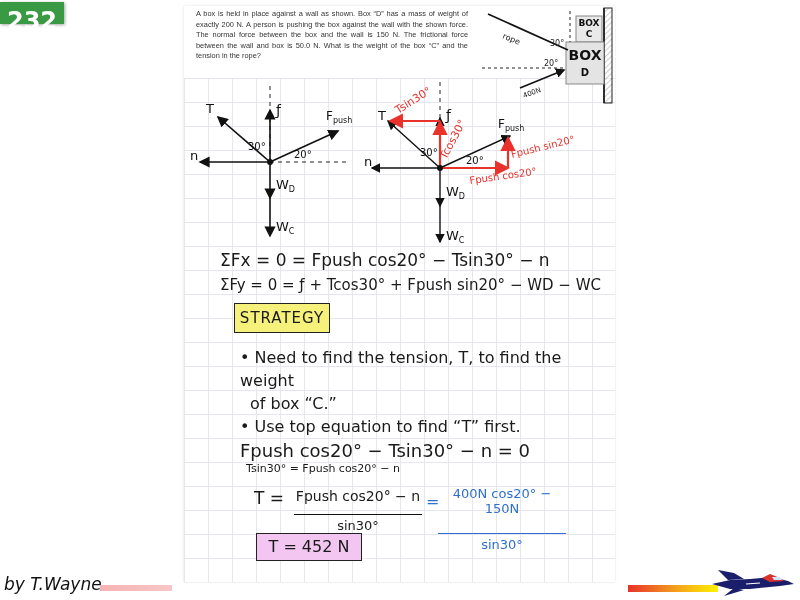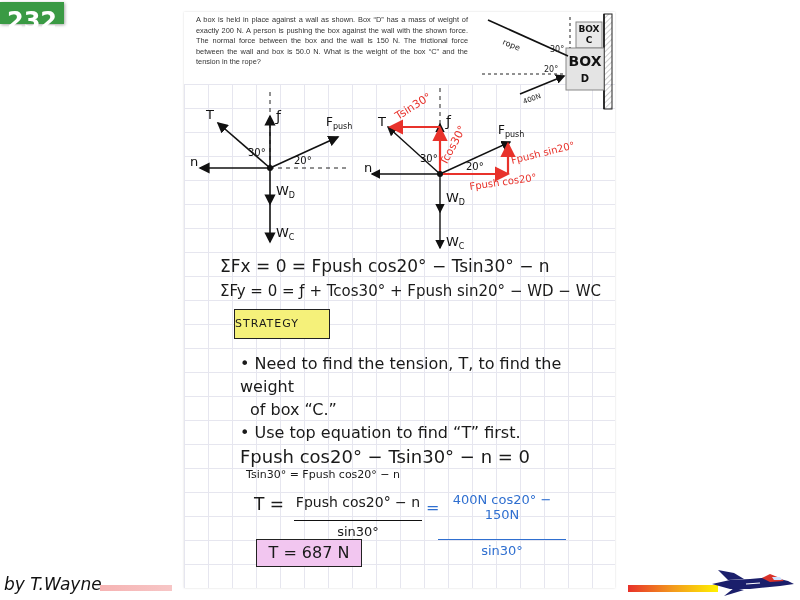--- a/index.html
+++ b/index.html
@@ -1,18 +1,18 @@
 <!DOCTYPE html>
 <html><head>
 <meta charset="utf-8">
 <style>
   html,body{margin:0;padding:0;}
   body{width:800px;height:600px;position:relative;background:#ffffff;overflow:hidden;font-family:"Liberation Sans",sans-serif;}
   .badge{position:absolute;left:0;top:2px;width:64px;height:22px;background:#3a9a44;color:#fff;font-family:"DejaVu Sans",sans-serif;font-weight:bold;font-size:24px;line-height:38px;text-align:center;box-shadow:1px 1px 3px rgba(0,0,0,.35);}
-  .page{position:absolute;left:184px;top:12px;width:431px;height:576px;background:#fff;box-shadow:0 0 2px rgba(0,0,0,.15);
+  .page{position:absolute;left:184px;top:6px;width:431px;height:576px;background:#fff;box-shadow:0 0 2px rgba(0,0,0,.15);
     background-image:
       linear-gradient(to right, #e6e6ef 1px, transparent 1px),
       linear-gradient(to bottom, #e6e6ef 1px, transparent 1px);
     background-size:24px 24px;background-position:0 0, 0 72px;}
   .page-top{position:absolute;left:0;top:0;width:431px;height:72px;background:#fff;}
   .problem{position:absolute;left:12px;top:3px;width:272px;font-size:7.4px;line-height:10.6px;color:#333;text-align:justify;}
   .hand{font-family:"DejaVu Sans",sans-serif;color:#1a1a1a;}
   svg text{font-family:"DejaVu Sans",sans-serif;}
   .byline{position:absolute;left:4px;top:574px;font-family:"DejaVu Sans",sans-serif;font-style:italic;font-weight:normal;font-size:17px;color:#111;}
   .byline-bar{position:absolute;left:100px;top:585px;width:72px;height:6px;background:linear-gradient(to right,#f6b3b3,#f7c6c6);}
@@ -119,21 +119,21 @@
     <text x="38" y="36" font-size="11" fill="#e8322b" transform="rotate(-32 38 36)">Tsin30°</text>
     <text x="86" y="82" font-size="11" fill="#e8322b" transform="rotate(-62 86 82)">Tcos30°</text>
     <text x="152" y="80" font-size="10" fill="#e8322b" transform="rotate(-14 152 80)">Fpush sin20°</text>
     <text x="110" y="106" font-size="10" fill="#e8322b" transform="rotate(-8 110 106)">Fpush cos20°</text>
   </svg>
 
   <div class="hand" style="position:absolute;left:36px;top:244px;font-size:17px;">ΣFx = 0 = Fpush cos20° − Tsin30° − n</div>
   <div class="hand" style="position:absolute;left:36px;top:270px;font-size:15px;">ΣFy = 0 = ƒ + Tcos30° + Fpush sin20° − WD − WC</div>
 
   <div class="hl-yellow" style="left:50px;top:297px;width:94px;height:28px;">
-    <div class="hand" style="font-size:11px;line-height:28px;text-align:left;letter-spacing:1px;">STRATEGY</div>
+    <div class="hand" style="font-size:15px;line-height:28px;text-align:center;letter-spacing:1px;">STRATEGY</div>
   </div>
 
   <div class="hand" style="position:absolute;left:56px;top:340px;font-size:16px;line-height:23px;">
     <div>• <span>Need to find the tension, T, to find the weight</span></div>
     <div style="padding-left:10px;"><span>of box “C.”</span></div>
     <div>• <span>Use top equation to find “T” first.</span></div>
   </div>
 
   <div class="hand" style="position:absolute;left:56px;top:434px;font-size:18px;">Fpush cos20° − Tsin30° − n = 0</div>
   <div class="hand" style="position:absolute;left:62px;top:456px;font-size:11px;">Tsin30° = Fpush cos20° − n</div>
@@ -141,21 +141,21 @@
   <div style="position:absolute;left:110px;top:482px;width:128px;text-align:center;">
     <div class="hand" style="font-size:14px;border-bottom:1.5px solid #111;padding-bottom:10px;">Fpush cos20° − n</div>
     <div class="hand" style="font-size:13px;padding-top:3px;">sin30°</div>
   </div>
   <div class="hand" style="position:absolute;left:242px;top:486px;font-size:16px;color:#2f6fd0;">=</div>
   <div style="position:absolute;left:254px;top:480px;width:128px;text-align:center;color:#2f6fd0;">
     <div class="hand" style="font-size:13px;color:#2f6fd0;border-bottom:1.5px solid #2f6fd0;padding-bottom:17px;">400N cos20° − 150N</div>
     <div class="hand" style="font-size:13px;color:#2f6fd0;padding-top:3px;">sin30°</div>
   </div>
   <div class="hl-pink" style="left:72px;top:527px;width:104px;height:26px;">
-    <div class="hand" style="font-size:16px;line-height:26px;text-align:center;">T = 687 N</div>
+    <div class="hand" style="font-size:16px;line-height:26px;text-align:center;">T = 452 N</div>
   </div>
 </div>
 
 <div class="byline">by T.Wayne</div>
 <div class="byline-bar"></div>
 <div class="jet-trail"></div>
 <svg class="jet" width="86" height="30" viewBox="0 0 86 30">
   <path d="M2,16 L20,12 L40,11 L62,9 L78,13 L84,16 L70,18 L40,21 L20,21 z" fill="#1b1f6b"></path>
   <path d="M18,12 L8,2 L24,5 L34,11 z" fill="#1b1f6b"></path>
   <path d="M24,20 L14,28 L34,22 z" fill="#1b1f6b"></path>

